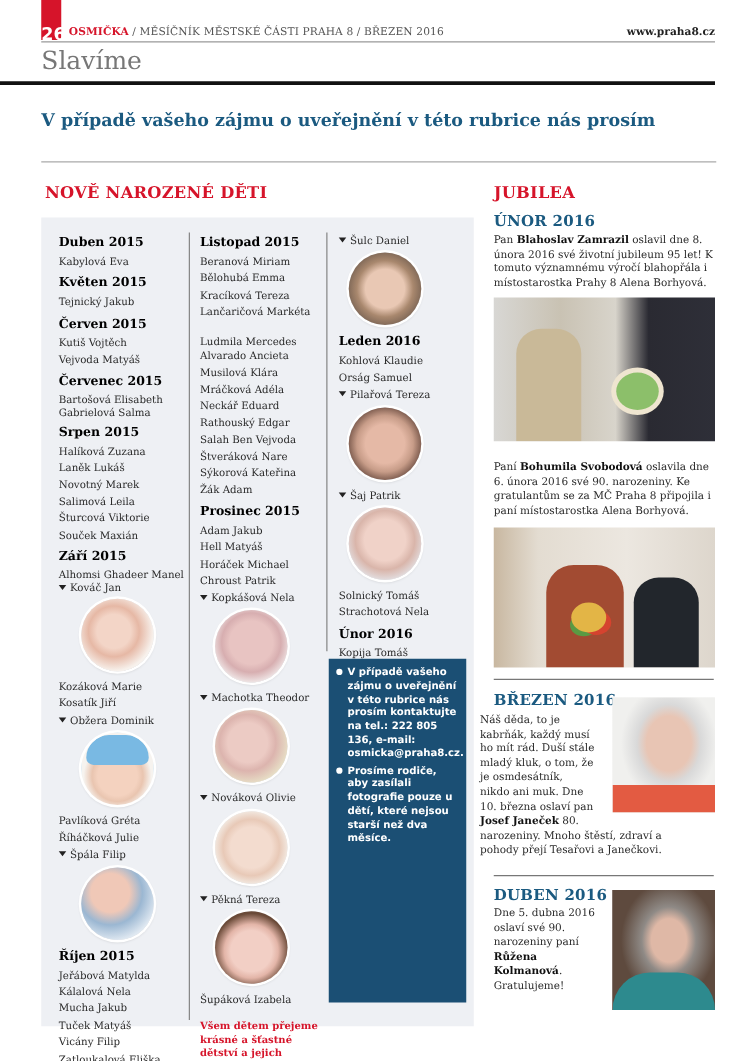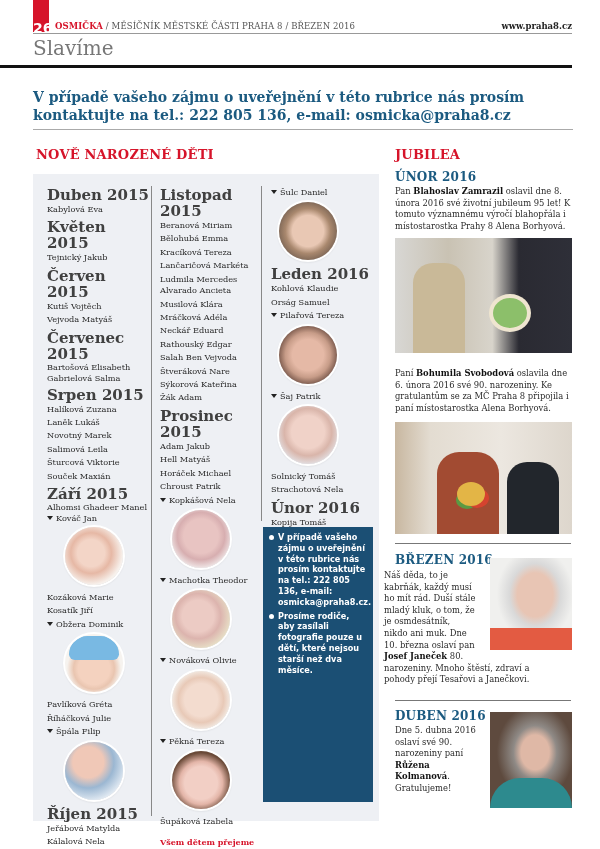--- a/index.html
+++ b/index.html
@@ -21,23 +21,23 @@
   
   .intro { position: absolute; left: 33px; top: 88px; width: 540px; font-family: "DejaVu Serif", serif; font-weight: bold; font-size: 14px; line-height: 18px; color: #1b5a80; }
   .intro-rule { position: absolute; left: 33px; top: 129px; width: 540px; height: 1px; background: #aaa; }
 
   .col-head { position: absolute; top: 147px; font-family: "DejaVu Serif", serif; font-weight: bold; font-size: 13px; color: #d6142a; letter-spacing: 0.2px; }
 
   
   .babies-panel { position: absolute; left: 33px; top: 174px; width: 346px; height: 647px; background: #eef0f4; }
   .vrule { position: absolute; width: 1px; background: #888; }
 
-  .month { font-family: "DejaVu Serif", serif; font-weight: bold; color: #404040; font-size: 15px; line-height: 16px; margin-top: 3px; }
+  .month { font-family: "DejaVu Serif", serif; font-weight: bold; color: #000000; font-size: 10px; line-height: 16px; margin-top: 3px; }
   .nm { font-family: "DejaVu Serif", serif; font-size: 8.2px; line-height: 13.4px; color: #2a2a2a; white-space: nowrap; }
-  .nm.wrap { white-space: normal; line-height: 11px; margin: 1px 0 2px; }
+  .nm.wrap { white-space: normal; line-height: 11px; margin: 11px 0 2px; }
   .arrow { display: inline-block; width: 0; height: 0; border-left: 3px solid transparent; border-right: 3px solid transparent; border-top: 4px solid #222; margin-right: 3px; vertical-align: 1px; }
 
   .baby-photo { width: 58px; height: 58px; border-radius: 50%; margin: 3px 0 6px 18px; position: relative; overflow: hidden; box-shadow: 0 0 0 2px #fff, 0 1px 3px rgba(0,0,0,0.3); }
   .bp1 { background: radial-gradient(circle at 45% 45%, #f3d5c7 0 30%, #e6b8a5 45%, #f7f1ec 70%); }
   .bp2 { background: radial-gradient(circle at 50% 60%, #f4d2bf 0 35%, #e9c5b0 45%, #f6f3ef 60%), #6bb7e8; }
   .bp2::before { content: ""; position: absolute; left: 4px; top: 2px; width: 50px; height: 24px; border-radius: 25px 25px 8px 8px; background: #79b9e3; }
   .bp3 { background: radial-gradient(circle at 40% 35%, #f0c8b7 0 30%, #9bb7d2 50%, #dfe8f1 75%); }
   .bp4 { background: radial-gradient(circle at 50% 45%, #e8c4c2 0 40%, #d7aeb0 55%, #f0e8e8 75%); }
   .bp5 { background: radial-gradient(circle at 45% 45%, #eccbc4 0 35%, #dcb4ae 50%, #e8e2c8 75%); }
   .bp6 { background: radial-gradient(circle at 50% 50%, #f3dccf 0 40%, #e8c9b7 55%, #f4efe9 75%); }
@@ -77,21 +77,20 @@
 <div class="page-num-bar"></div>
 <div class="page-num">26</div>
 <div class="masthead"><span class="brand">OSMIČKA</span><span> / MĚSÍČNÍK MĚSTSKÉ ČÁSTI PRAHA 8 / BŘEZEN 2016</span></div>
 <div class="site-url">www.praha8.cz</div>
 <div class="header-rule"></div>
 <div class="section-title">Slavíme</div>
 <div class="section-rule"></div>
 
 <div class="intro">
   <div>V případě vašeho zájmu o uveřejnění v této rubrice nás prosím</div>
-  <div>kontaktujte na tel.: 222 805 136, e-mail: osmicka@praha8.cz</div>
 </div>
 <div class="intro-rule"></div>
 
 <div class="col-head" style="left:36px;">NOVĚ NAROZENÉ DĚTI</div>
 <div class="col-head" style="left:395px;">JUBILEA</div>
 
 <div class="babies-panel"></div>
 <div class="vrule" style="left:151px; top:186px; height:630px;"></div>
 <div class="vrule" style="left:261px; top:186px; height:335px;"></div>
 

